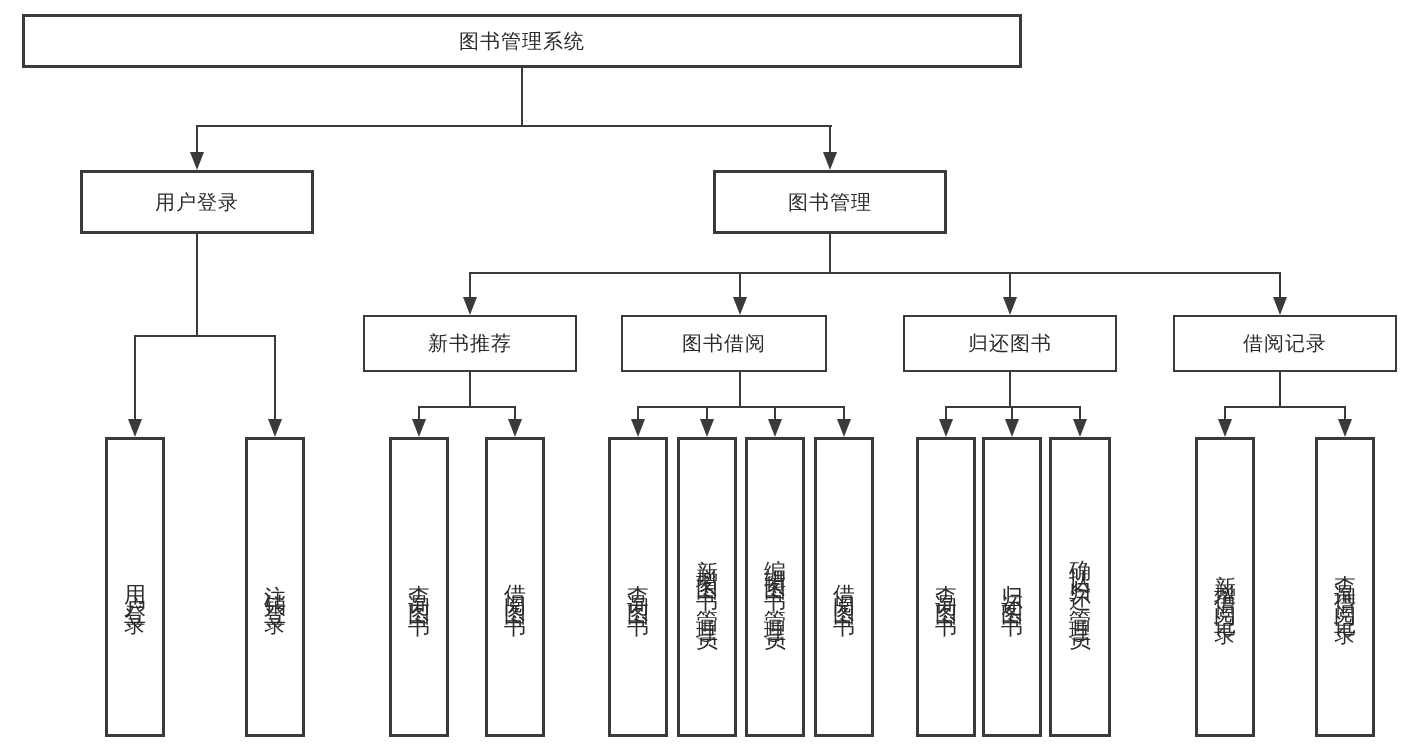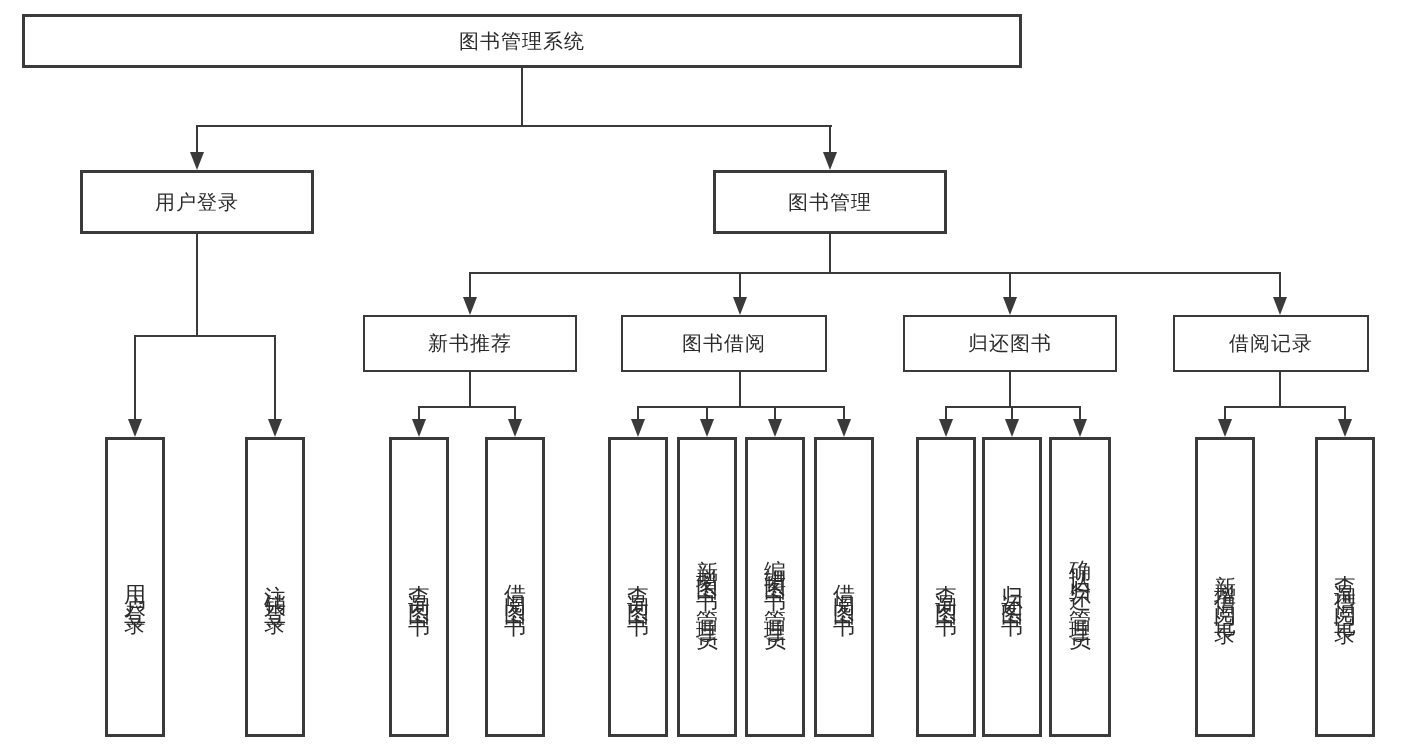--- a/index.html
+++ b/index.html
@@ -46,21 +46,21 @@
 <div class="stage">
 
   <div class="box" style="left:22px;top:14px;width:1000px;height:54px;text-align:right;">图书管理系统</div>
 
   <div class="box" style="left:80px;top:170px;width:234px;height:64px;">用户登录</div>
   <div class="box lvl3" style="left:363px;top:315px;width:214px;height:57px;">新书推荐</div>
 
   <div class="box" style="left:713px;top:170px;width:234px;height:64px;">图书管理</div>
   <div class="box lvl3" style="left:621px;top:315px;width:206px;height:57px;">图书借阅</div>
   <div class="box lvl3" style="left:903px;top:315px;width:214px;height:57px;">归还图书</div>
-  <div class="box lvl3" style="left:1173px;top:315px;width:196px;height:57px;">借阅记录</div>
+  <div class="box lvl3" style="left:1173px;top:315px;width:224px;height:57px;">借阅记录</div>
 
   <div class="box leaf" style="left:105px;top:437px;width:60px;height:300px;">用户登录</div>
   <div class="box leaf" style="left:245px;top:437px;width:60px;height:300px;">注销登录</div>
   <div class="box leaf" style="left:389px;top:437px;width:60px;height:300px;">查询图书</div>
   <div class="box leaf" style="left:485px;top:437px;width:60px;height:300px;">借阅图书</div>
   <div class="box leaf" style="left:608px;top:437px;width:60px;height:300px;">查询图书</div>
   <div class="box leaf" style="left:677px;top:437px;width:60px;height:300px;">新增图书（管理员）</div>
   <div class="box leaf" style="left:745px;top:437px;width:60px;height:300px;">编辑图书（管理员）</div>
   <div class="box leaf" style="left:814px;top:437px;width:60px;height:300px;">借阅图书</div>
   <div class="box leaf" style="left:916px;top:437px;width:60px;height:300px;">查询图书</div>

